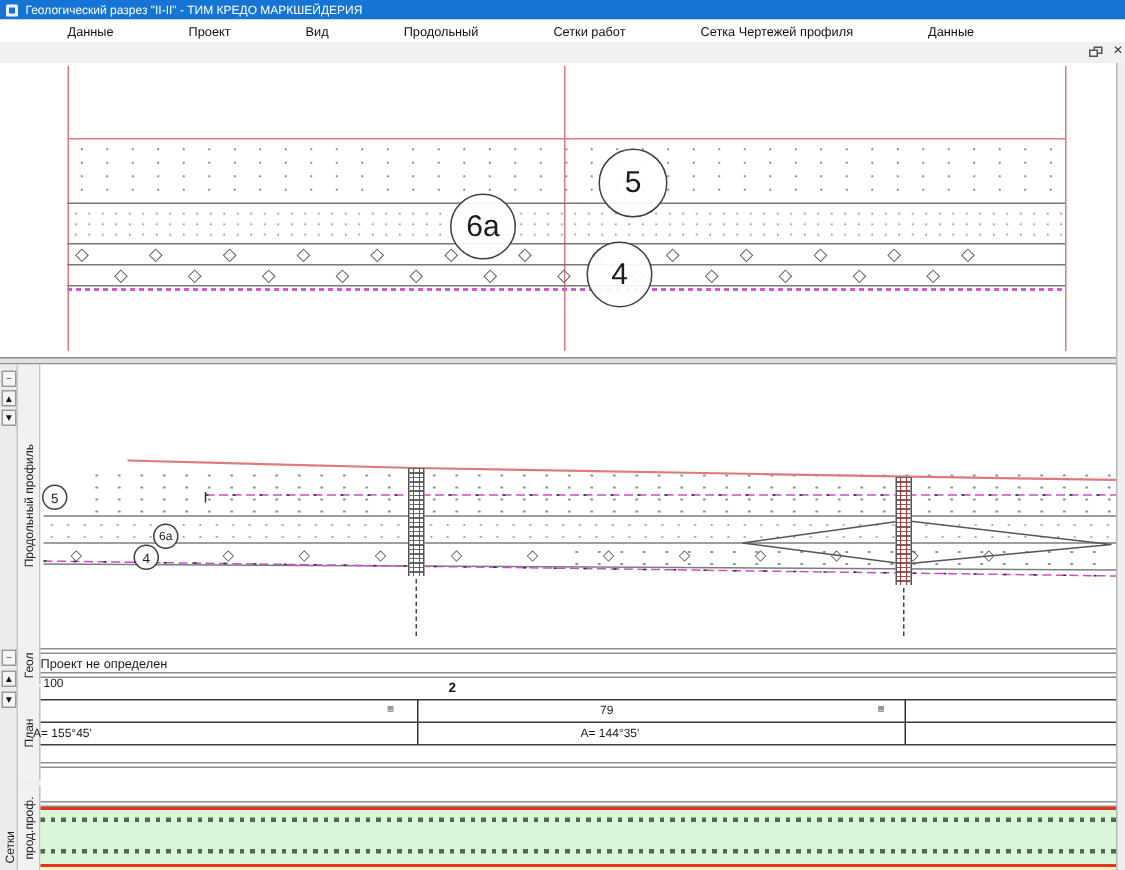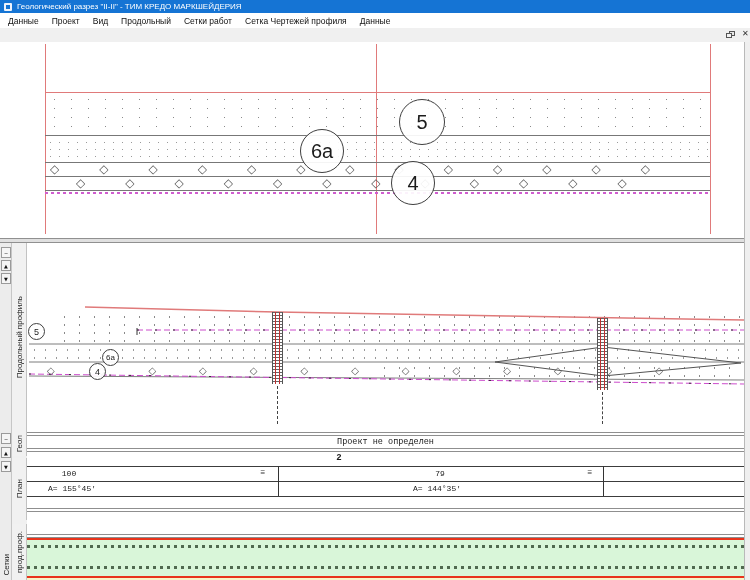--- a/index.html
+++ b/index.html
@@ -5,21 +5,21 @@
   html,body{margin:0;padding:0;background:#cfcfcf;}
   .screen{position:relative;width:750px;height:580px;background:#f0f0f0;overflow:hidden;
           font-family:"Liberation Sans",sans-serif;-webkit-font-smoothing:antialiased;}
   
   .titlebar{position:absolute;left:0;top:0;width:750px;height:13px;background:#1574d4;color:#fff;
             font-size:8px;line-height:13px;display:flex;align-items:center;}
   .appicon{width:8px;height:8px;margin:0 5px 0 4px;background:#eef3fb;border-radius:1px;position:relative;}
   .appicon:after{content:"";position:absolute;left:2px;top:2px;width:4px;height:4px;background:#1574d4;}
   .menubar{position:absolute;left:0;top:13px;width:750px;height:15px;background:#ffffff;display:flex;
            align-items:center;gap:13px;padding-left:8px;box-sizing:border-box;font-size:8.5px;color:#111;}
-  .menubar span{cursor:default;}
+  .menubar span{cursor:default;margin-left:37px;}
   .caption{position:absolute;left:0;top:28px;width:750px;height:14px;background:#e7e7e7;
            border-top:1px solid #d2d2d2;border-bottom:1px solid #c9c9c9;box-sizing:border-box;
            font-size:8.5px;color:#111;line-height:12px;padding-left:6px;}
   .ricon{position:absolute;left:726px;top:31px;width:9px;height:8px;}
   .ricon .r2{position:absolute;left:3px;top:0;width:4px;height:3px;border:1px solid #555;background:#e7e7e7;}
   .ricon .r1{position:absolute;left:0;top:2px;width:4px;height:3px;border:1px solid #555;background:#f2f2f2;}
   .xicon{position:absolute;left:742px;top:29px;font-size:8px;color:#333;}
   
   .hline{position:absolute;height:1px;background:#777;}
   .vline{position:absolute;width:1px;background:#777;}
@@ -42,21 +42,21 @@
   .dropline{position:absolute;width:0;border-left:1px dashed #444;}
   
   .strip{position:absolute;background:#ececec;border-right:1px solid #c6c6c6;box-sizing:border-box;}
   .vtab{position:absolute;background:#f1f1f1;border-right:1px solid #c2c2c2;box-sizing:border-box;
         display:flex;align-items:center;justify-content:center;overflow:hidden;}
   .vtext{writing-mode:vertical-rl;transform:rotate(180deg);font-size:8px;color:#222;white-space:nowrap;}
   .sbtn{position:absolute;left:1px;width:10px;height:11px;background:#f5f5f5;border:1px solid #9a9a9a;
         font-size:5px;line-height:8px;text-align:center;color:#111;box-sizing:border-box;padding:0;
         font-family:"DejaVu Sans",sans-serif;}
   
-  .gtext{position:absolute;font-size:8px;color:#1a1a1a;text-align:center;font-family:Liberation Mono, monospace;}
+  .gtext{position:absolute;font-size:8px;color:#1a1a1a;text-align:left;}
   .gline{position:absolute;left:27px;width:717px;height:1px;}
   .g-dark{background:#3c3c3c;}
   .g-gray{background:#8f8f8f;}
   .dashrow{position:absolute;left:0;width:100%;height:3px;
            background:repeating-linear-gradient(90deg,#50694f 0 3px,transparent 3px 7px);}
 </style>
 </head>
 <body>
 
 <div class="screen">
@@ -180,21 +180,21 @@
   </div>
 
   <div class="gline g-gray" style="top:432px;"></div>
   <div class="gline g-gray" style="top:435px;"></div>
   <div class="gtext" style="left:27px;top:437px;width:717px;font-size:8.5px;">Проект не определен</div>
   <div class="gline g-gray" style="top:448px;"></div>
   <div class="gline g-gray" style="top:451px;"></div>
 
   <div class="gtext" style="left:299px;top:453px;width:80px;font-size:9px;font-weight:bold;">2</div>
   <div class="gline g-dark" style="top:466px;"></div>
-  <div class="gtext" style="left:29px;top:469px;width:80px;">100</div>
+  <div class="gtext" style="left:29px;top:451px;width:80px;">100</div>
   <div class="gtext" style="left:400px;top:469px;width:80px;">79</div>
   <div class="gtext" style="left:258px;top:468px;width:10px;font-size:8px;color:#333;">≡</div>
   <div class="gtext" style="left:585px;top:468px;width:10px;font-size:8px;color:#333;">≡</div>
   <div class="gline g-dark" style="top:481px;"></div>
   <div class="gtext" style="left:22px;top:484px;width:100px;">A= 155°45'</div>
   <div class="gtext" style="left:387px;top:484px;width:100px;">A= 144°35'</div>
   <div class="gline g-dark" style="top:496px;"></div>
   <div class="vline" style="left:278px;top:466px;height:30px;background:#333;"></div>
   <div class="vline" style="left:603px;top:466px;height:30px;background:#333;"></div>
   <div class="gline g-gray" style="top:508px;"></div>

